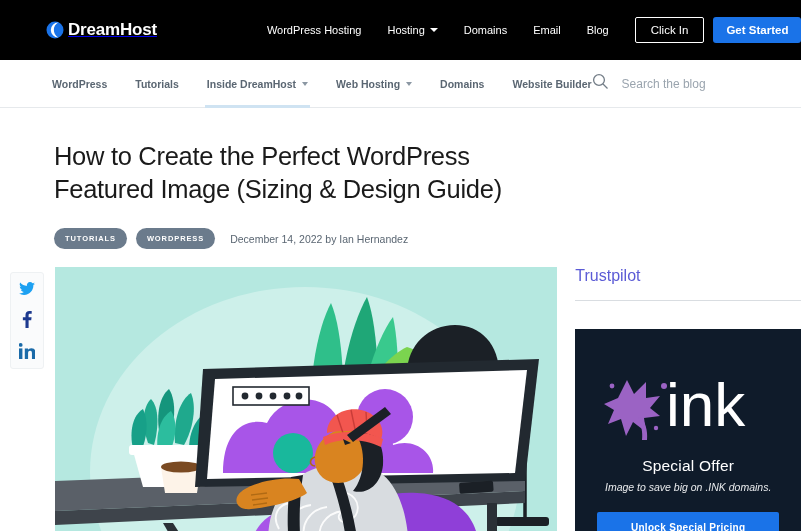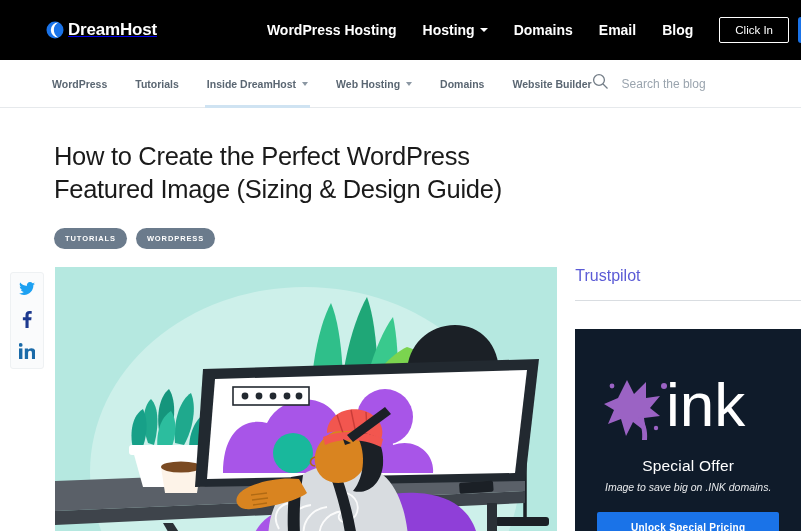--- a/index.html
+++ b/index.html
@@ -15,21 +15,21 @@
   .topbar{
     height:60px; background:#000000; color:#ffffff;
     display:flex; align-items:center; position:relative;
   }
   .logo{ display:flex; align-items:center; gap:4px; margin-left:46px; }
   .logo-mark{ width:18px; height:18px; position:relative; }
   .logo-text{ font-size:17px; font-weight:bold; letter-spacing:-.2px; color:#fff; }
 
   .topnav{ display:flex; align-items:center; gap:26px; margin-left:110px; }
   .topnav a{
-    color:#ffffff; font-size:14px; font-weight:bold; text-decoration:none;
+    color:#ffffff; font-size:11px; font-weight:normal; text-decoration:none;
     display:flex; align-items:center; gap:5px; white-space:nowrap;
   }
   .caret{
     width:0;height:0;border-left:4px solid transparent;border-right:4px solid transparent;
     border-top:4px solid #ffffff; display:inline-block;
   }
   .topbtns{ display:flex; align-items:center; gap:9px; margin-left:26px; }
   .btn-signin{
     border:1px solid #ffffff; background:transparent; color:#ffffff;
     font-size:11.5px; font-weight:normal; padding:6px 15px; border-radius:2px;
@@ -190,20 +190,21 @@
     </span>
     <input class="search-input" type="text" placeholder="Search the blog" style="">
   </div>
 </div>
 
 <div class="headwrap">
   <h1 class="title">How to Create the Perfect WordPress Featured Image (Sizing &amp; Design Guide)</h1>
   <div class="meta">
     <a href="#" class="tag">TUTORIALS</a>
     <a href="#" class="tag">WORDPRESS</a>
+    <span class="byline">December 14, 2022 by Ian Hernandez</span>
   </div>
 </div>
 
 <div class="content">
 
   <div class="share">
     <a href="#">
       <span>
         <svg width="16" height="14" viewBox="0 0 16 14">
           <path d="M16 1.7c-.6.26-1.2.44-1.86.52.67-.4 1.18-1.03 1.42-1.79-.63.37-1.32.64-2.06.79A3.26 3.26 0 0 0 11.14 0a3.23 3.23 0 0 0-3.2 4 9.22 9.22 0 0 1-6.7-3.4A3.24 3.24 0 0 0 2.25 4.9 3.2 3.2 0 0 1 .8 4.5v.04c0 1.57 1.1 2.88 2.58 3.18a3.2 3.2 0 0 1-1.45.06c.41 1.29 1.6 2.22 3 2.25A6.5 6.5 0 0 1 0 11.4a9.17 9.17 0 0 0 5.03 1.48c6.04 0 9.34-5.03 9.34-9.4l-.01-.43C15 2.6 15.55 2.2 16 1.7z" fill="#1da1f2"></path>

